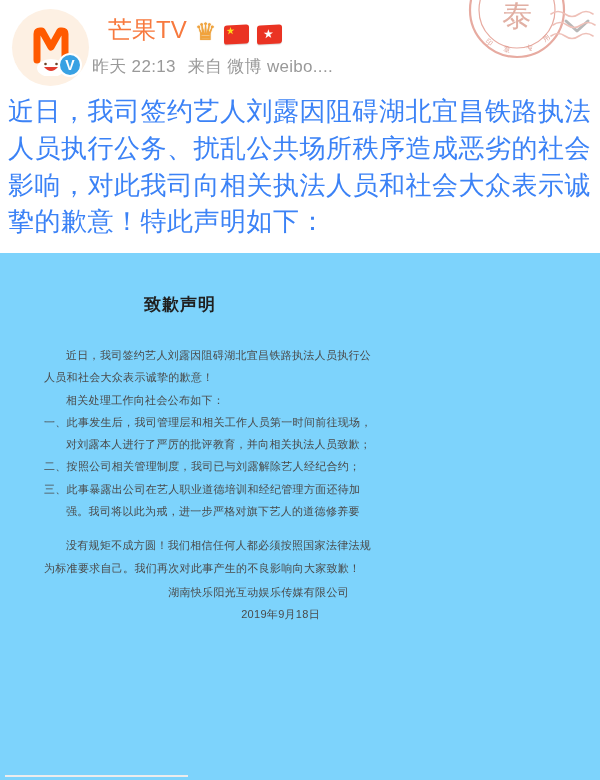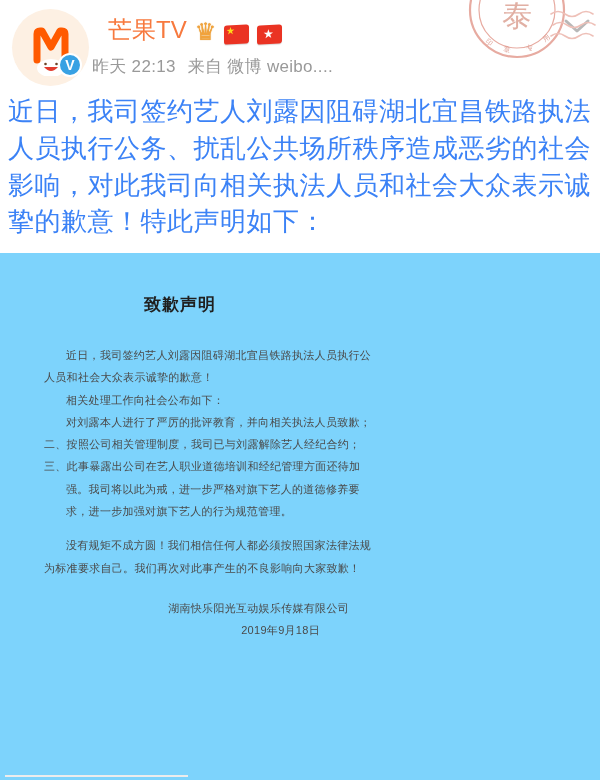--- a/index.html
+++ b/index.html
@@ -76,21 +76,21 @@
     letter-spacing:1px; color:#1f1f1f;
   }
   .doc-flow {
     position:absolute; left:44px; top:91px; width:318px;
     font-size:11px; line-height:22.3px; letter-spacing:0.3px;
     color:#4a4a4a;
   }
   .doc-line { white-space:nowrap; }
   .doc-line.ind { padding-left:22px; }
   .doc-line.gap { margin-top:12px; }
-  .doc-sign { text-align:right; padding-right:13px; margin-top:18px; white-space:nowrap; }
+  .doc-sign { text-align:right; padding-right:13px; margin-top:2px; white-space:nowrap; }
   .doc-date { text-align:right; padding-right:42px; white-space:nowrap; }
 
   .bottom-edge-line {
     position:absolute; left:5px; top:775px; width:183px; height:2px;
     background:#ececec;
   }
 </style>
 </head>
 <body>
 
@@ -153,25 +153,25 @@
 影响，对此我司向相关执法人员和社会大众表示诚
 挚的歉意！特此声明如下：</div>
 
 <div class="statement">
   <div class="doc-title">致歉声明</div>
   <div class="doc-flow">
     <div>
         <div class="doc-line ind">近日，我司签约艺人刘露因阻碍湖北宜昌铁路执法人员执行公</div>
         <div class="doc-line">人员和社会大众表示诚挚的歉意！</div>
         <div class="doc-line ind">相关处理工作向社会公布如下：</div>
+        <div class="doc-line">一、此事发生后，我司管理层和相关工作人员第一时间前往现场，</div>
         <div class="doc-line ind">对刘露本人进行了严厉的批评教育，并向相关执法人员致歉；</div>
         <div class="doc-line">二、按照公司相关管理制度，我司已与刘露解除艺人经纪合约；</div>
         <div class="doc-line">三、此事暴露出公司在艺人职业道德培训和经纪管理方面还待加</div>
         <div class="doc-line ind">强。我司将以此为戒，进一步严格对旗下艺人的道德修养要</div>
-        <div class="doc-line ind">求，进一步加强对旗下艺人的行为规范管理。</div>
         <div class="doc-line ind gap">没有规矩不成方圆！我们相信任何人都必须按照国家法律法规</div>
         <div class="doc-line">为标准要求自己。我们再次对此事产生的不良影响向大家致歉！</div>
       </div>
     <div class="doc-sign">湖南快乐阳光互动娱乐传媒有限公司</div>
     <div class="doc-date">2019年9月18日</div>
   </div>
 </div>
 
 <div class="bottom-edge-line"></div>
 

